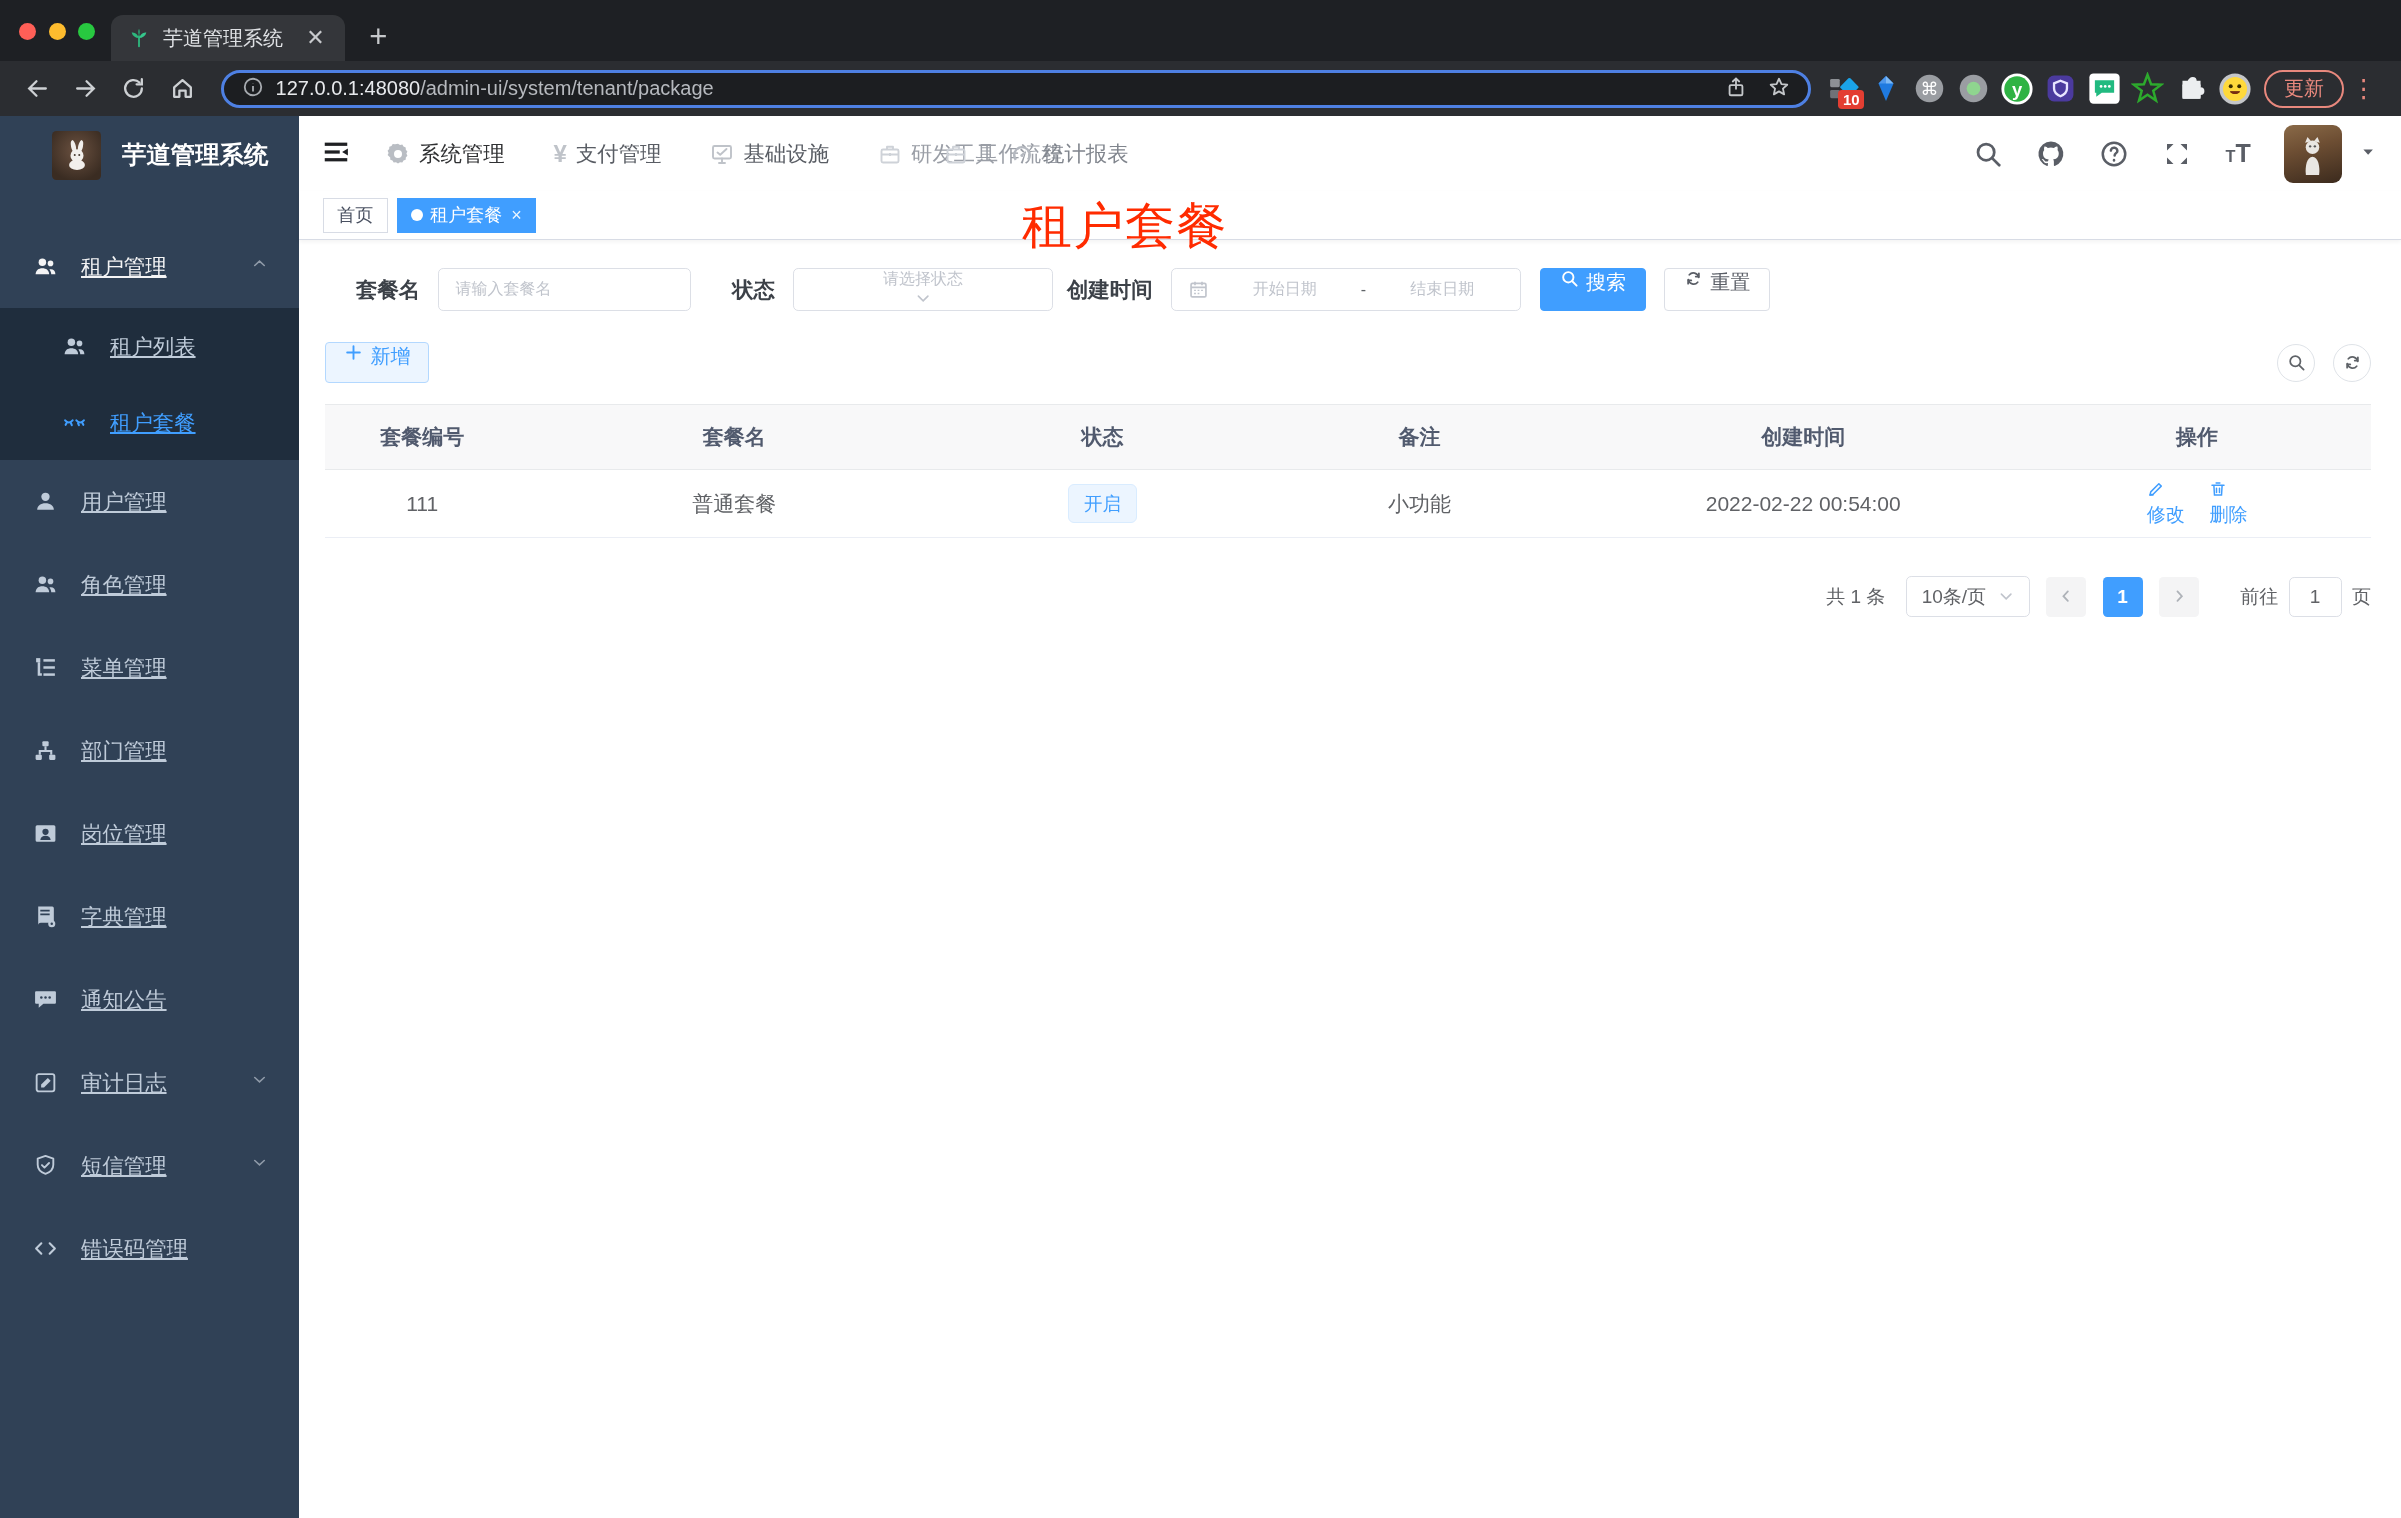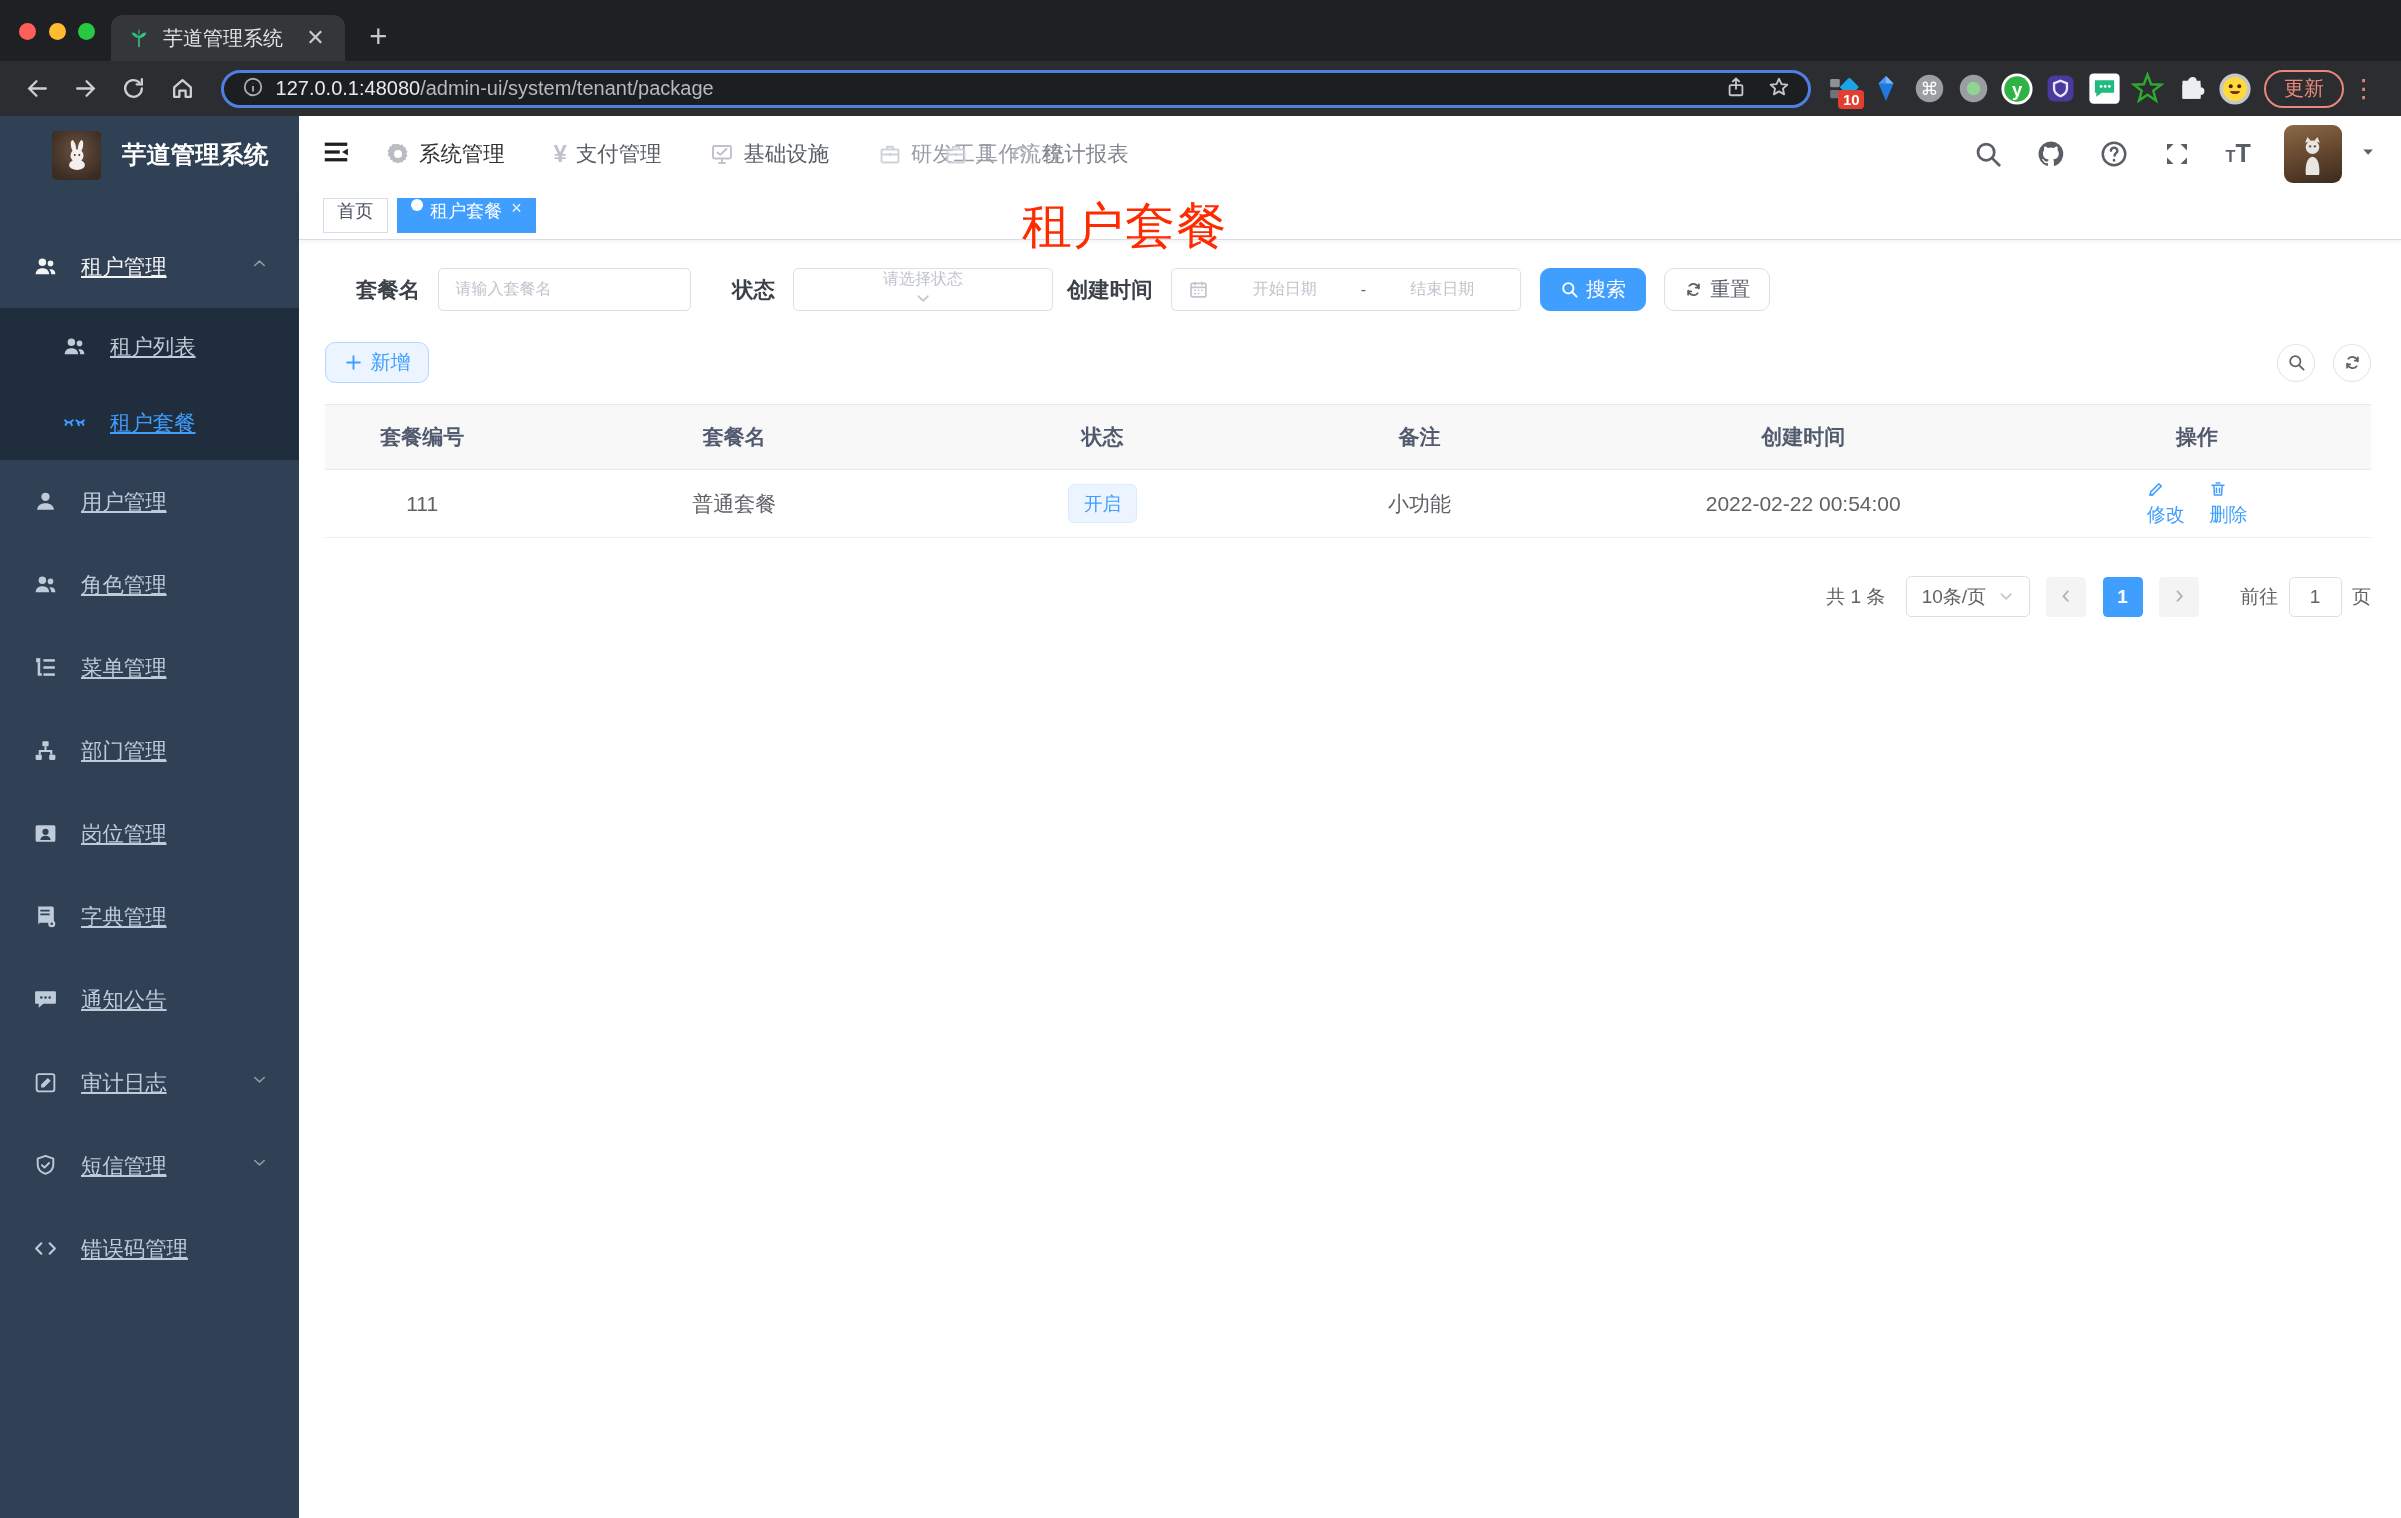--- a/index.html
+++ b/index.html
@@ -65,39 +65,39 @@
   .tn-item.light { color:#9a9ea6; } .tn-item.light .ic { color:#ced2d8; }
   .tn-item.mid { color:#80858d; } .tn-item.mid .ic { color:#b4b8bf; }
   .nav-right { margin-left:auto; display:flex; align-items:center; gap:33px; color:#5a5e66; padding-right:25px; }
   .nav-right .nicon svg { width:30px; height:30px; display:block; }
   .avatar { width:58px; height:58px; border-radius:9px; background:linear-gradient(165deg,#8a6a48 0%,#6d4e33 40%,#3b2a1d 100%); position:relative; overflow:hidden; flex:none; }
   .avatar svg { position:absolute; left:10.4px; top:9px; width:37px; height:44px; }
   .caret-down { color:#5a5e66; margin-left:-15px; }
   .caret-down svg { width:16.3px; height:16.3px; }
 
   .tagsbar { height:49px; border-bottom:1.5px solid #d8dce5; box-shadow:0 1.5px 4.4px rgba(0,0,0,.05); display:flex; align-items:center; padding:0 24px; gap:9px; background:#fff; }
-  .tag { height:35px; display:flex; align-items:flex-start; padding:0 13.3px; border:1.5px solid #d8dce5; background:#fff; color:#495060; font-size:18px; gap:7.4px; cursor:pointer; }
+  .tag { height:35px; display:flex; align-items:center; padding:0 13.3px; border:1.5px solid #d8dce5; background:#fff; color:#495060; font-size:18px; gap:7.4px; cursor:pointer; }
   .tag.active { background:#409eff; border-color:#409eff; color:#fff; }
   .tag .dot { width:12px; height:12px; border-radius:50%; background:#fff; }
   .tag .tclose { font-size:18px; line-height:1; opacity:.9; margin-left:1.5px; }
 
   .overlay-title { position:absolute; left:723px; top:77px; font-size:50px; color:#ff2b00; font-weight:500; letter-spacing:1.5px; z-index:5; white-space:nowrap; }
 
   .content { padding:28px 30px 0 26px; }
   .filters { display:flex; align-items:center; margin-left:31px; }
   .f-label { font-size:21.4px; color:#3c4148; font-weight:700; margin-right:18px; white-space:nowrap; }
   .f-input { height:43px; border:1.5px solid #dcdfe6; border-radius:5.2px; display:flex; align-items:center; padding:0 16.3px; font-size:16px; color:#c0c4cc; background:#fff; }
   .f-input.name { width:253px; margin-right:41px; }
   .f-input.select { width:260px; margin-right:14px; justify-content:space-between;flex-direction:column; }
   .f-input.select .sel-caret { color:#c0c4cc; } .sel-caret svg { width:16.3px; height:16.3px; }
   .f-input.daterange { width:350px; margin-right:19px; gap:15px; }
   .f-input.daterange .cal { color:#c0c4cc; display:flex; } .cal svg { width:21px; height:21px; }
   .dr-txt { flex:1; text-align:center; white-space:nowrap; }
   .dr-sep { color:#5f6368; }
-  .btn { height:43px; border-radius:10px; display:flex; align-items:center; gap:7.4px; font-size:20px; padding:0 19px; cursor:pointer; white-space:nowrap; }
+  .btn { height:43px; border-radius:4px; display:flex; align-items:flex-start; gap:7.4px; font-size:20px; padding:0 19px; cursor:pointer; white-space:nowrap; }
   .btn svg { width:19px; height:19px; }
   .btn.primary { background:#409eff; color:#fff; border:1.5px solid #409eff; margin-right:18px; }
   .btn.plainwhite { background:#fff; color:#5a5e66; border:1.5px solid #dcdfe6; }
 
   .actions-row { display:flex; align-items:center; margin-top:31px; }
   .btn.add { height:41px; background:#ecf5ff; color:#409eff; border:1.5px solid #b3d8ff; padding:0 18px; }
   .mini-circles { margin-left:auto; display:flex; gap:18px; }
   .mini { width:38px; height:38px; border:1.5px solid #dfe3e8; border-radius:50%; color:#5f6368; display:flex; align-items:center; justify-content:center; }
   .mini svg { width:19px; height:19px; }
 

